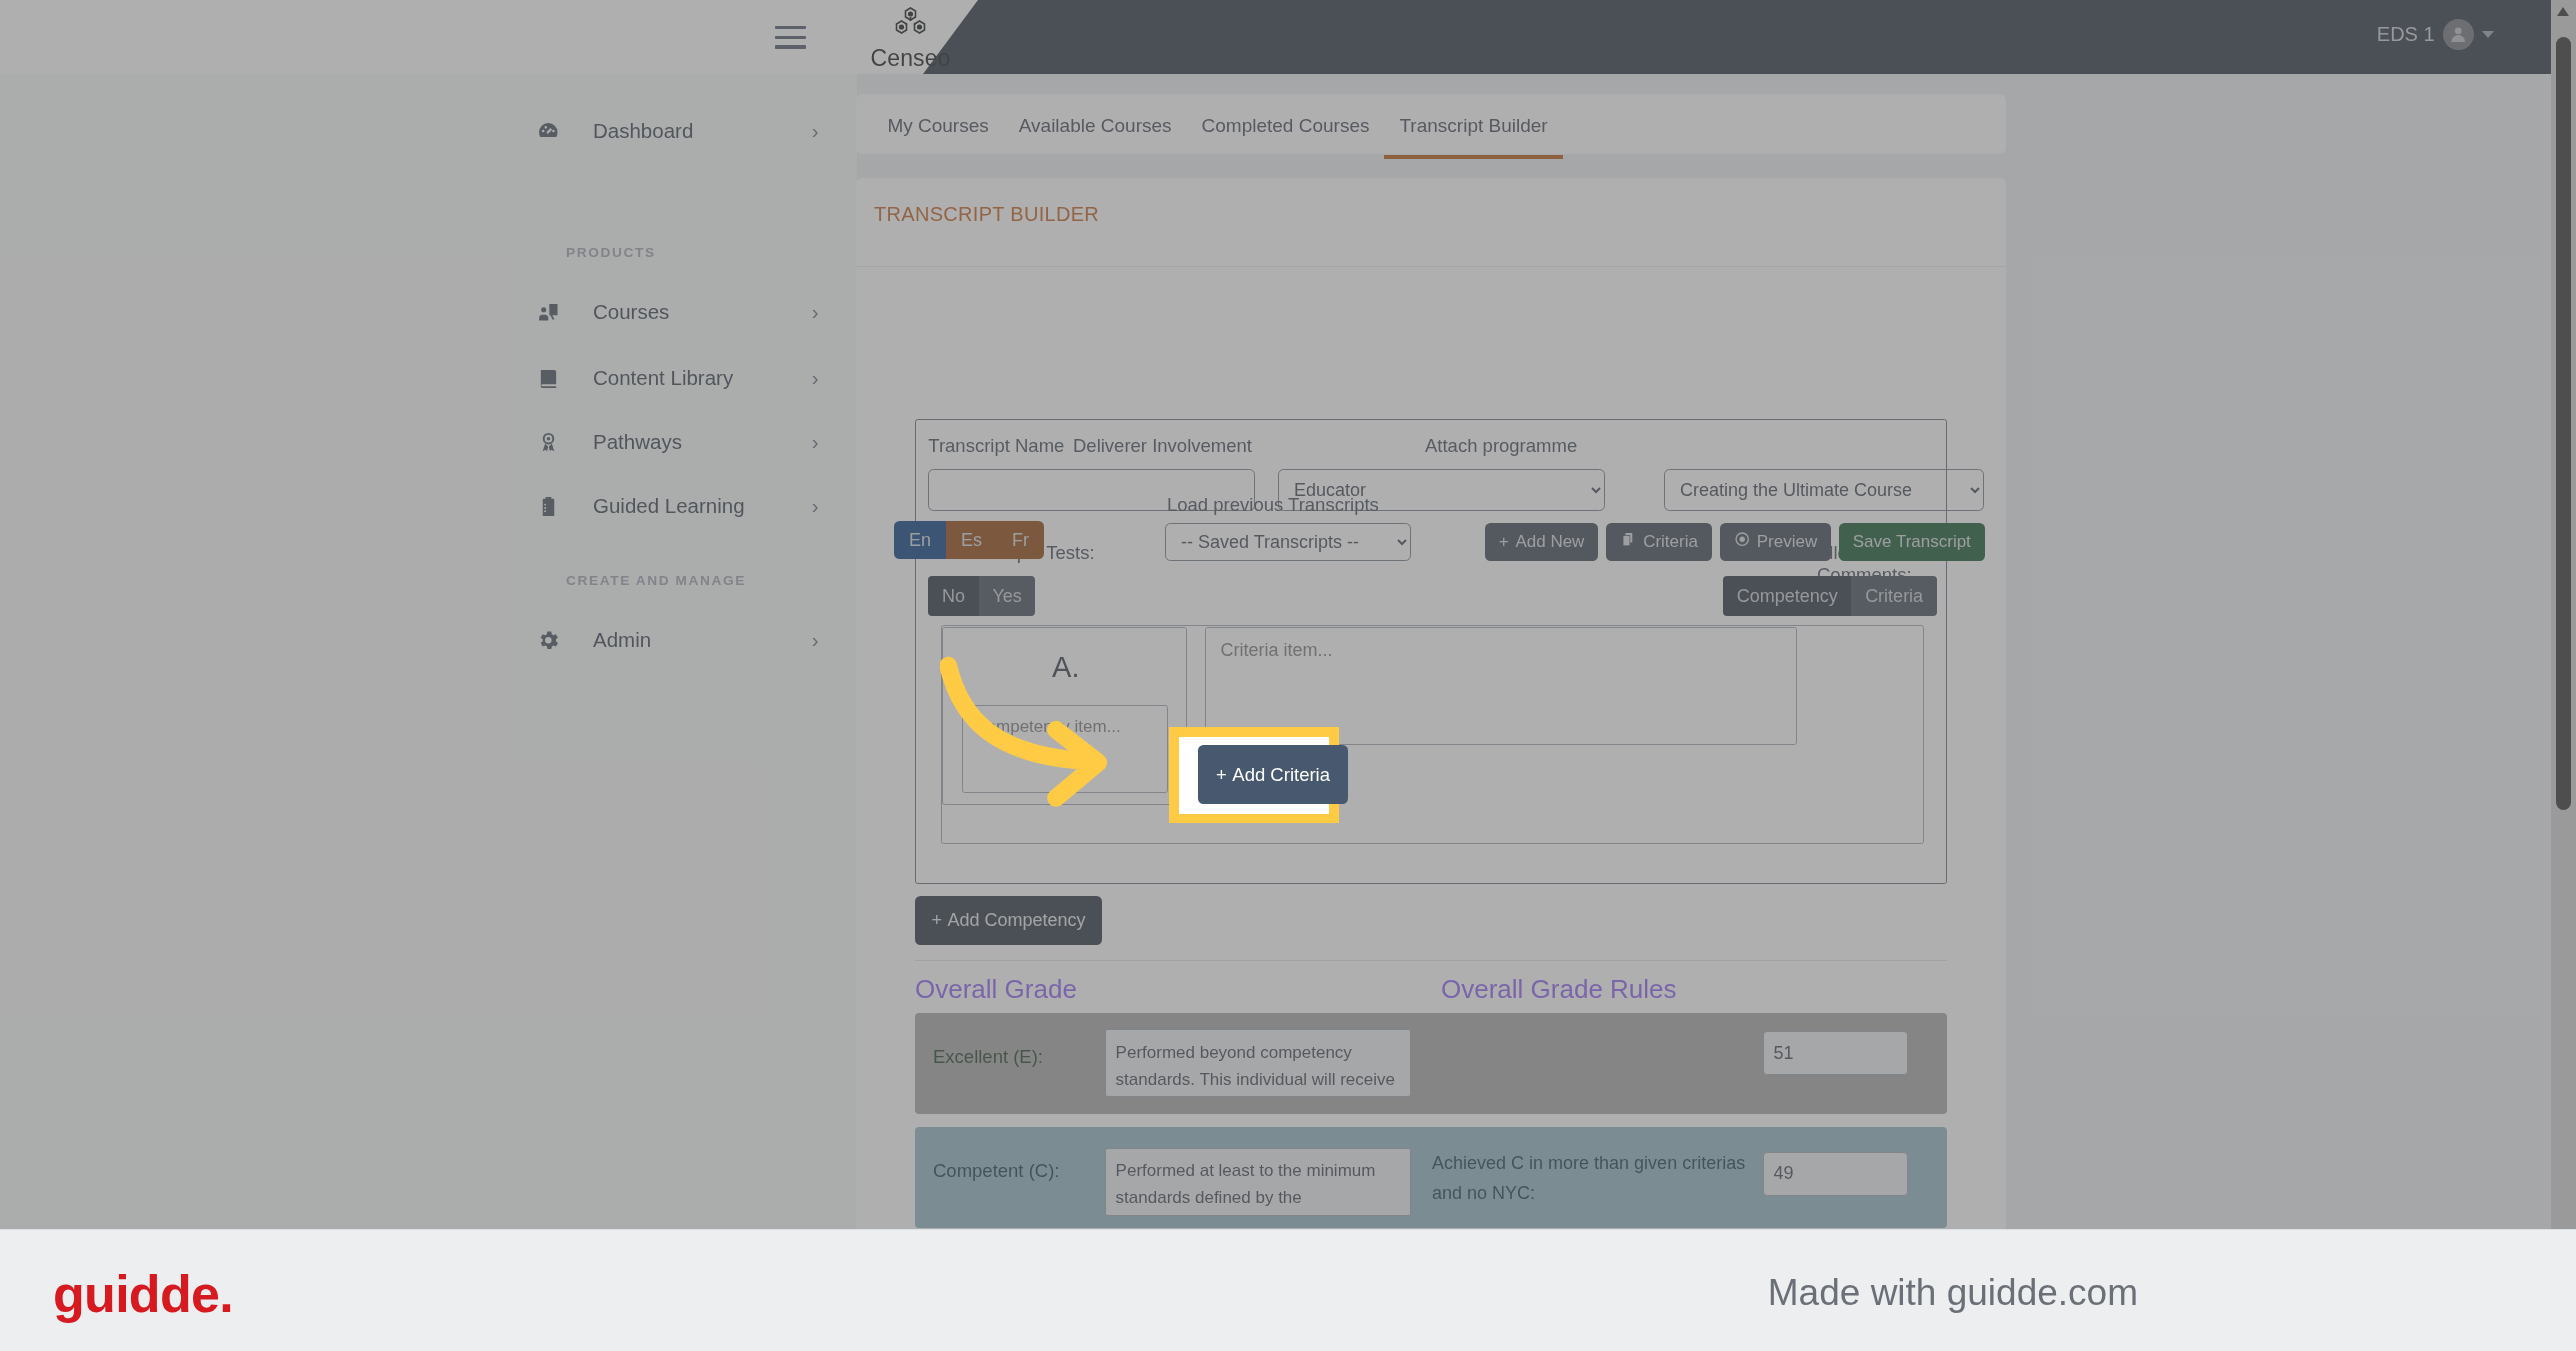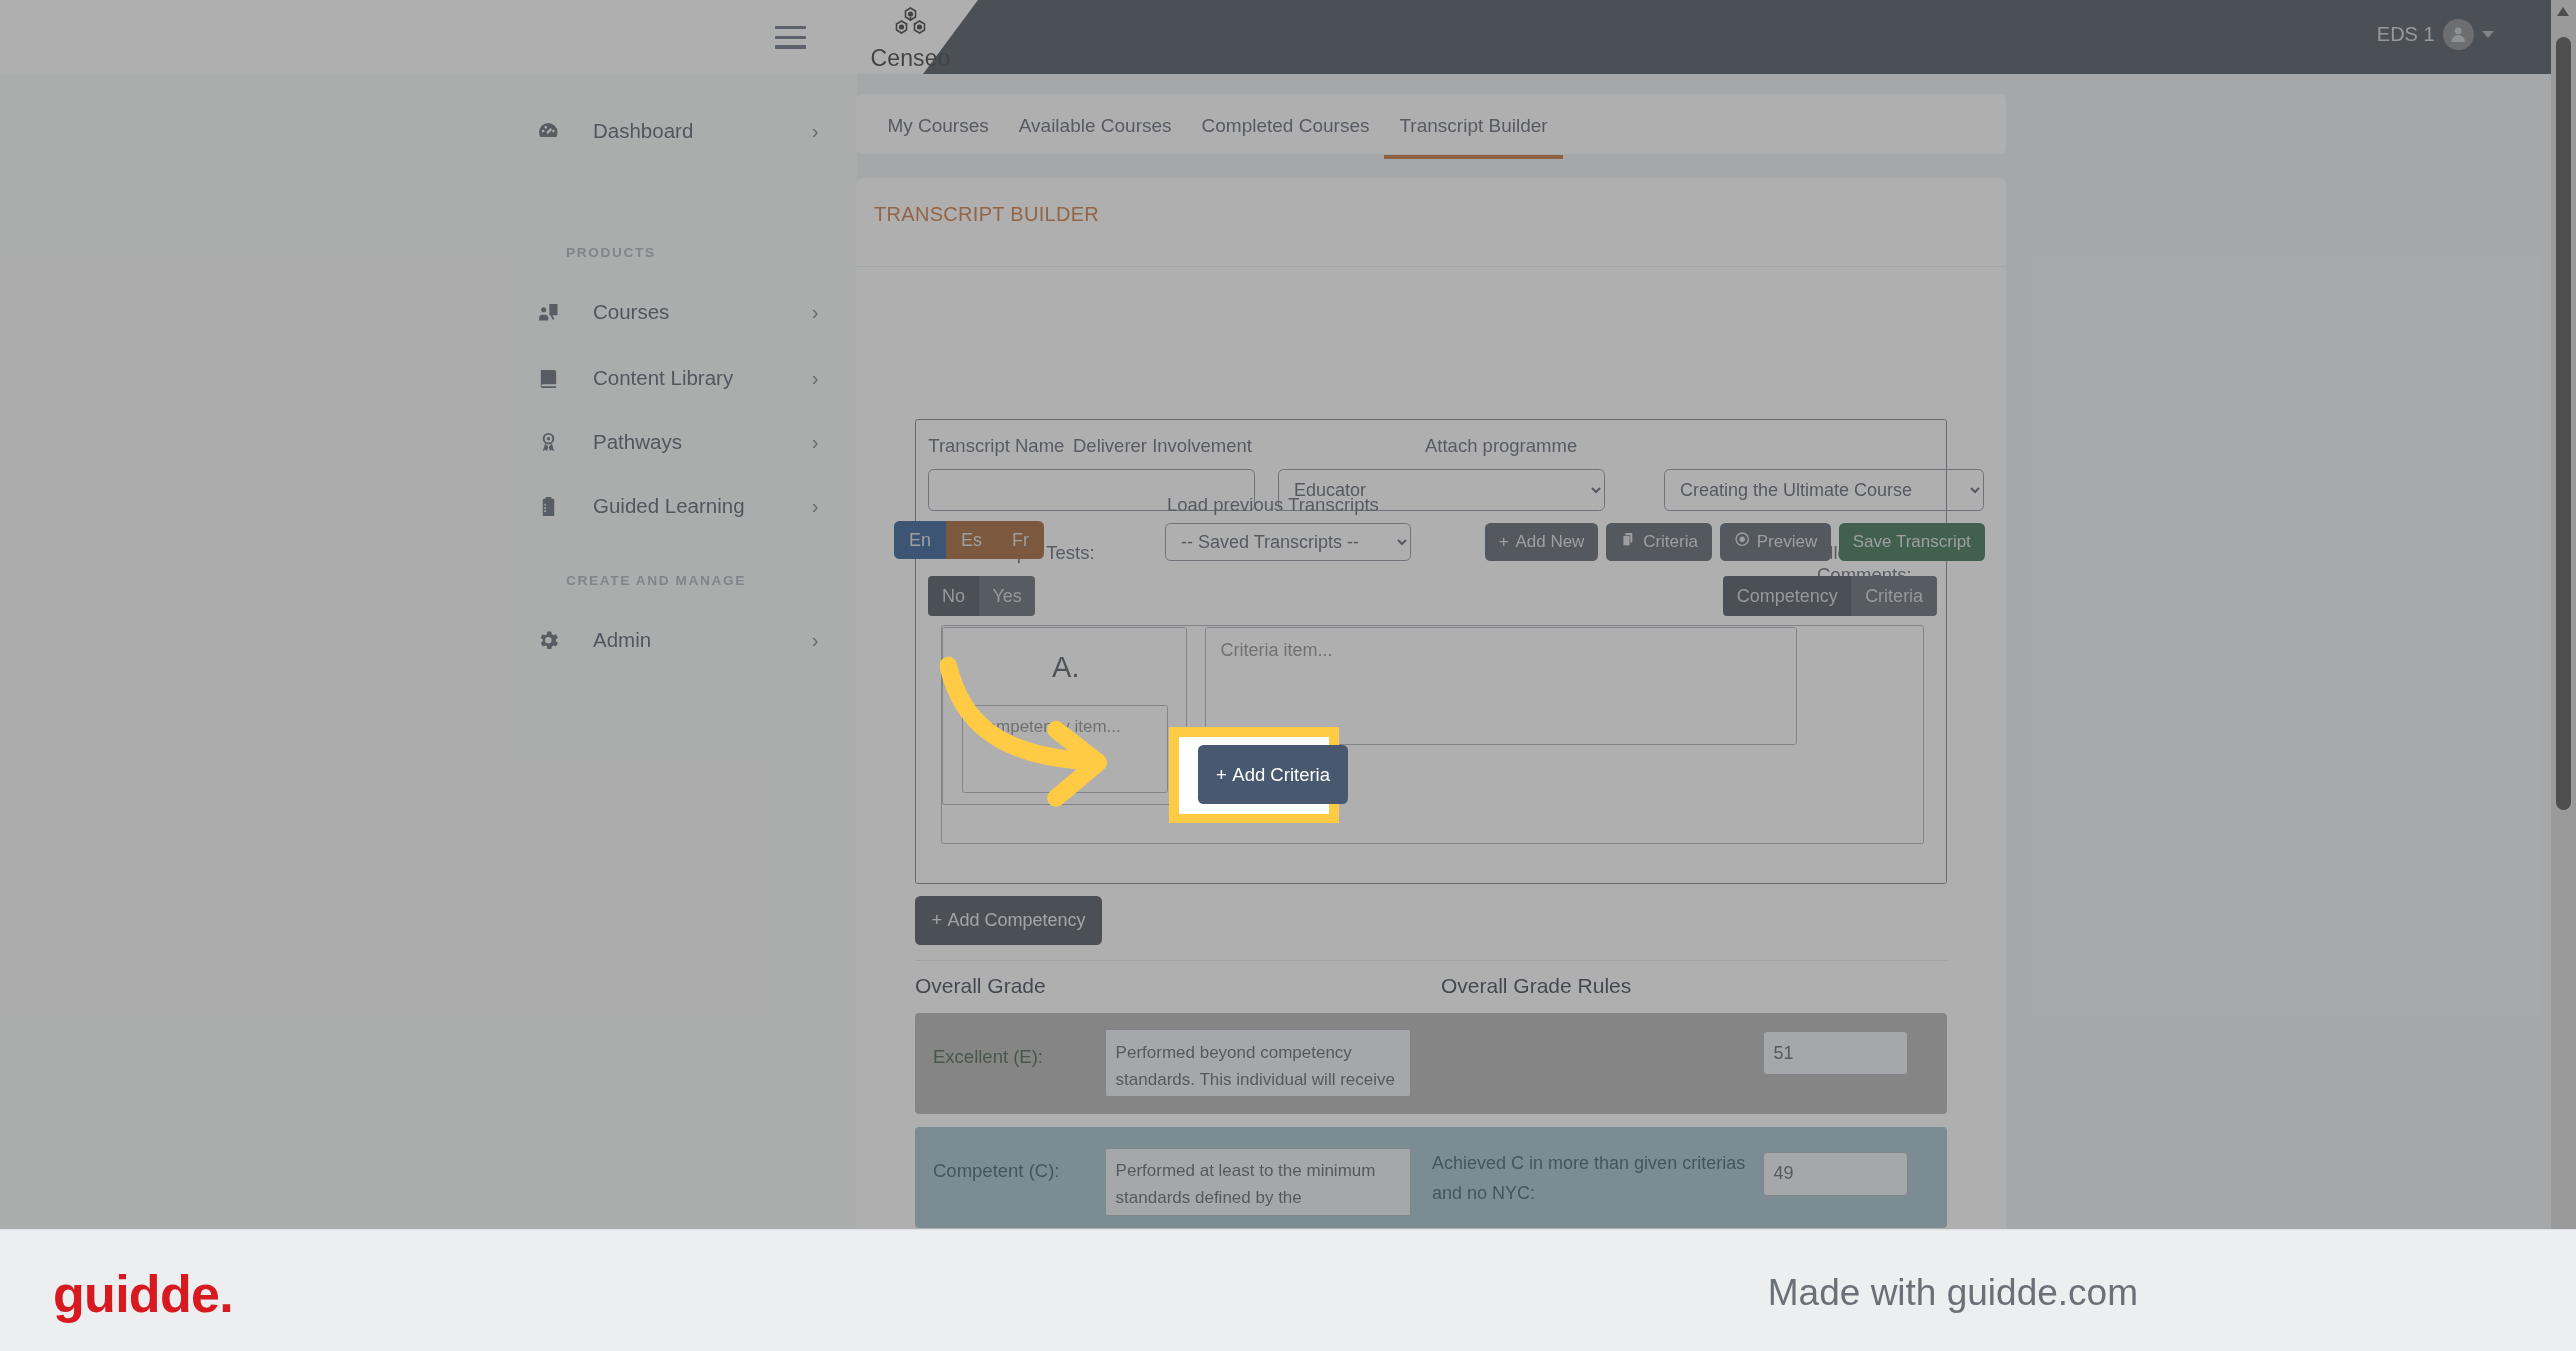--- a/index.html
+++ b/index.html
@@ -261,21 +261,21 @@
     padding: 0 16.4px; z-index: 10;
     font-family: "Liberation Sans", sans-serif;
   }
   #grade-sep {
     position: absolute; left: 915px; top: 960px;
     width: 1032px; height: 0.7px; background: #dfe2e6; z-index: 10;
   }
 
   
   .gtitle {
-    position: absolute; font-size: 21px; color: #0f172a; z-index: 10;
+    position: absolute; font-size: 26px; color: #8b5cf6; z-index: 10;
   }
   .grow {
     position: absolute; left: 915px; width: 1032px;
     border-radius: 4.1px; z-index: 10;
   }
   .grow.e { top: 1013px; height: 101px; background: #a3a3a3; }
   .grow.c { top: 1127px; height: 101px; background: #8cb3c2; }
   .grow .glabel {
     position: absolute; left: 18px; top: 33px;
     font-size: 18.5px;

